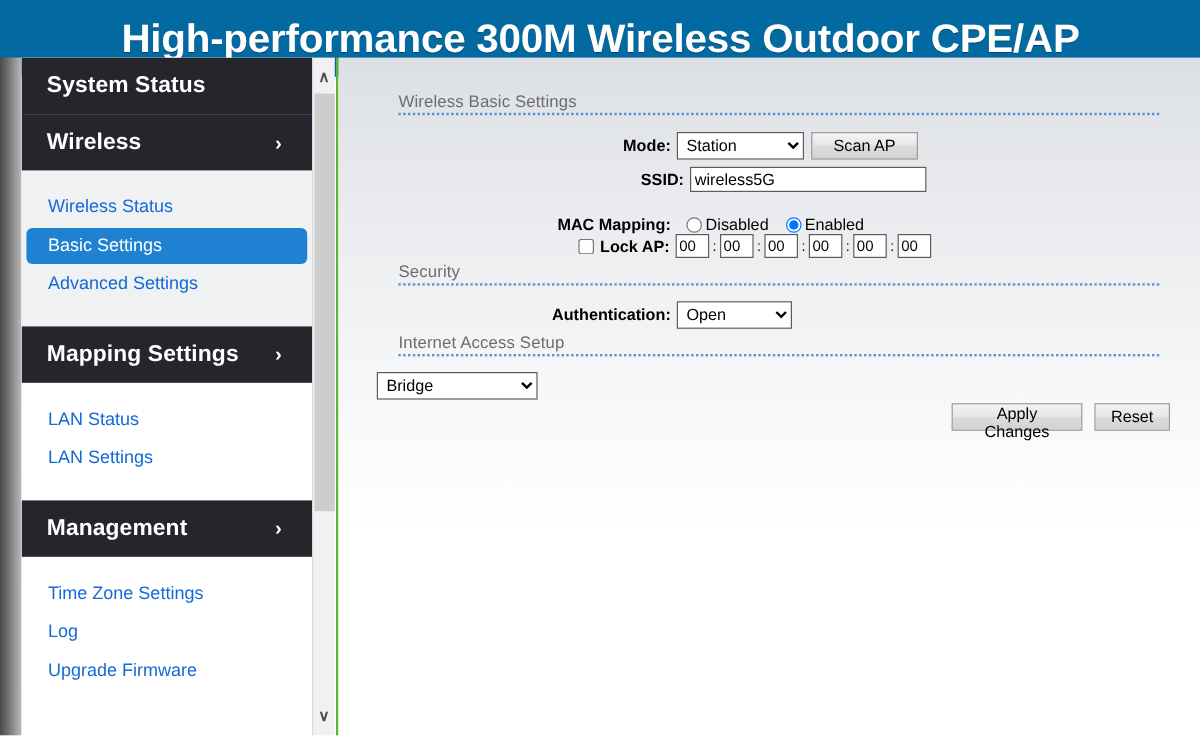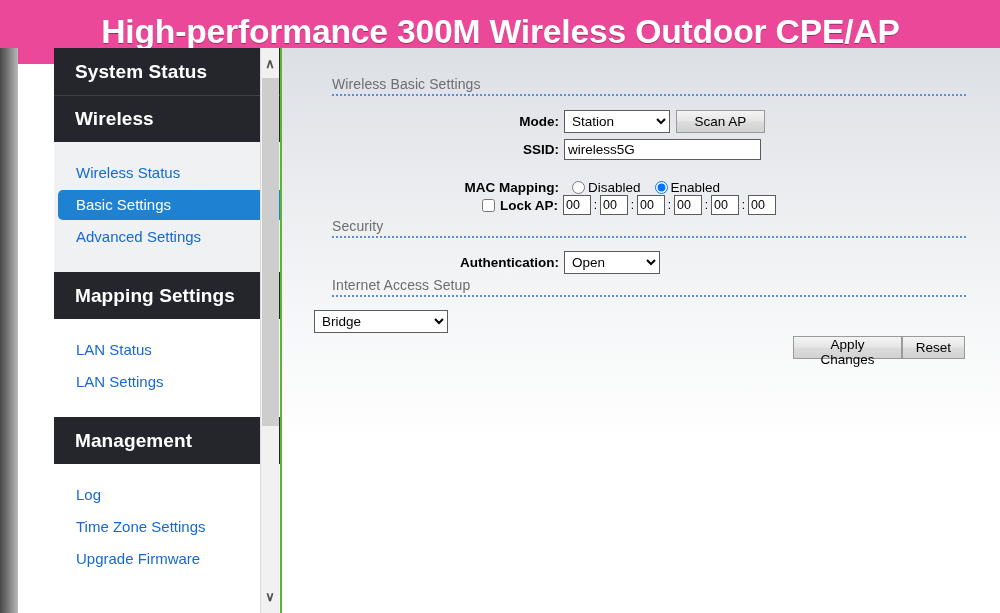--- a/index.html
+++ b/index.html
@@ -20,21 +20,21 @@
     width: 1000px;
     height: 613px;
   }
 
   
   .banner {
     position: absolute;
     left: 0; top: 0;
     width: 1000px;
     height: 64px;
-    background: #ec4899;
+    background: #0369a1;
     display: flex;
     align-items: center;
     justify-content: center;
     overflow: hidden;
   }
   .banner-title {
     color: #ffffff;
     font-family: "Liberation Sans Narrow", "Liberation Sans", sans-serif;
     font-size: 33px;
     font-weight: bold;
@@ -54,21 +54,20 @@
   }
 
   
   .sidebar {
     position: absolute;
     left: 18px; top: 48px;
     width: 242px;
     height: 565px;
     background: #ffffff;
     overflow: hidden;
-    margin-left: 36px;
   }
   .nav-group-header {
     position: relative;
     background: #24262b;
     color: #ffffff;
     height: 47px;
     display: flex;
     align-items: center;
     padding: 0 16px 0 21px;
     box-sizing: border-box;
@@ -252,20 +251,21 @@
     font-size: 12px;
   }
   .chk {
     margin: 0 5px 0 0;
     vertical-align: middle;
   }
 
   .btn-row {
     position: absolute;
     display: flex;
+    gap: 10px;
   }
 </style>
 </head>
 <body>
 
 <div id="app">
 
   <div class="banner">
     <div class="banner-title">High-performance 300M Wireless Outdoor CPE/AP</div>
   </div>
@@ -295,22 +295,22 @@
     <div class="submenu plain">
       <span class="subitem">LAN Status</span>
       <span class="subitem">LAN Settings</span>
     </div>
 
     <div class="nav-group-header">
       <span class="lbl">Management</span>
       <span class="chev">›</span>
     </div>
     <div class="submenu plain">
+      <span class="subitem">Time Zone Settings</span>
       <span class="subitem">Log</span>
-      <span class="subitem">Time Zone Settings</span>
       <span class="subitem">Upgrade Firmware</span>
     </div>
 
   </div>
 
   <div class="sb-scroll">
     <div class="sb-arrow up">∧</div>
     <div class="sb-thumb"></div>
     <div class="sb-arrow down">∨</div>
   </div>
@@ -322,21 +322,21 @@
 
     <div class="form-row" style="top:62px; left:0; width:684px; justify-content:flex-start;">
       <span class="flabel" style="width:245px;">Mode:</span>
       <select class="ctl" style="width:106px;">
         <option>Station</option>
       </select>
       <button class="btn" style="margin-left:6px; width:89px;">Scan AP</button>
     </div>
 
     <div class="form-row" style="top:91px; left:0;">
-      <span class="flabel" style="width:245px;">SSID:</span>
+      <span class="flabel" style="width:245px;margin-left:11px;">SSID:</span>
       <input class="ctl-text" style="width: 197px;" type="text" value="wireless5G">
     </div>
 
     <div class="form-row" style="top:132px; left:0;">
       <span class="flabel" style="width:245px;">MAC Mapping:</span>
       <label class="radio-wrap">
         <input type="radio" name="macmap" style="">
         <span>Disabled</span>
       </label>
       <label class="radio-wrap" style="margin-left:14px;">

